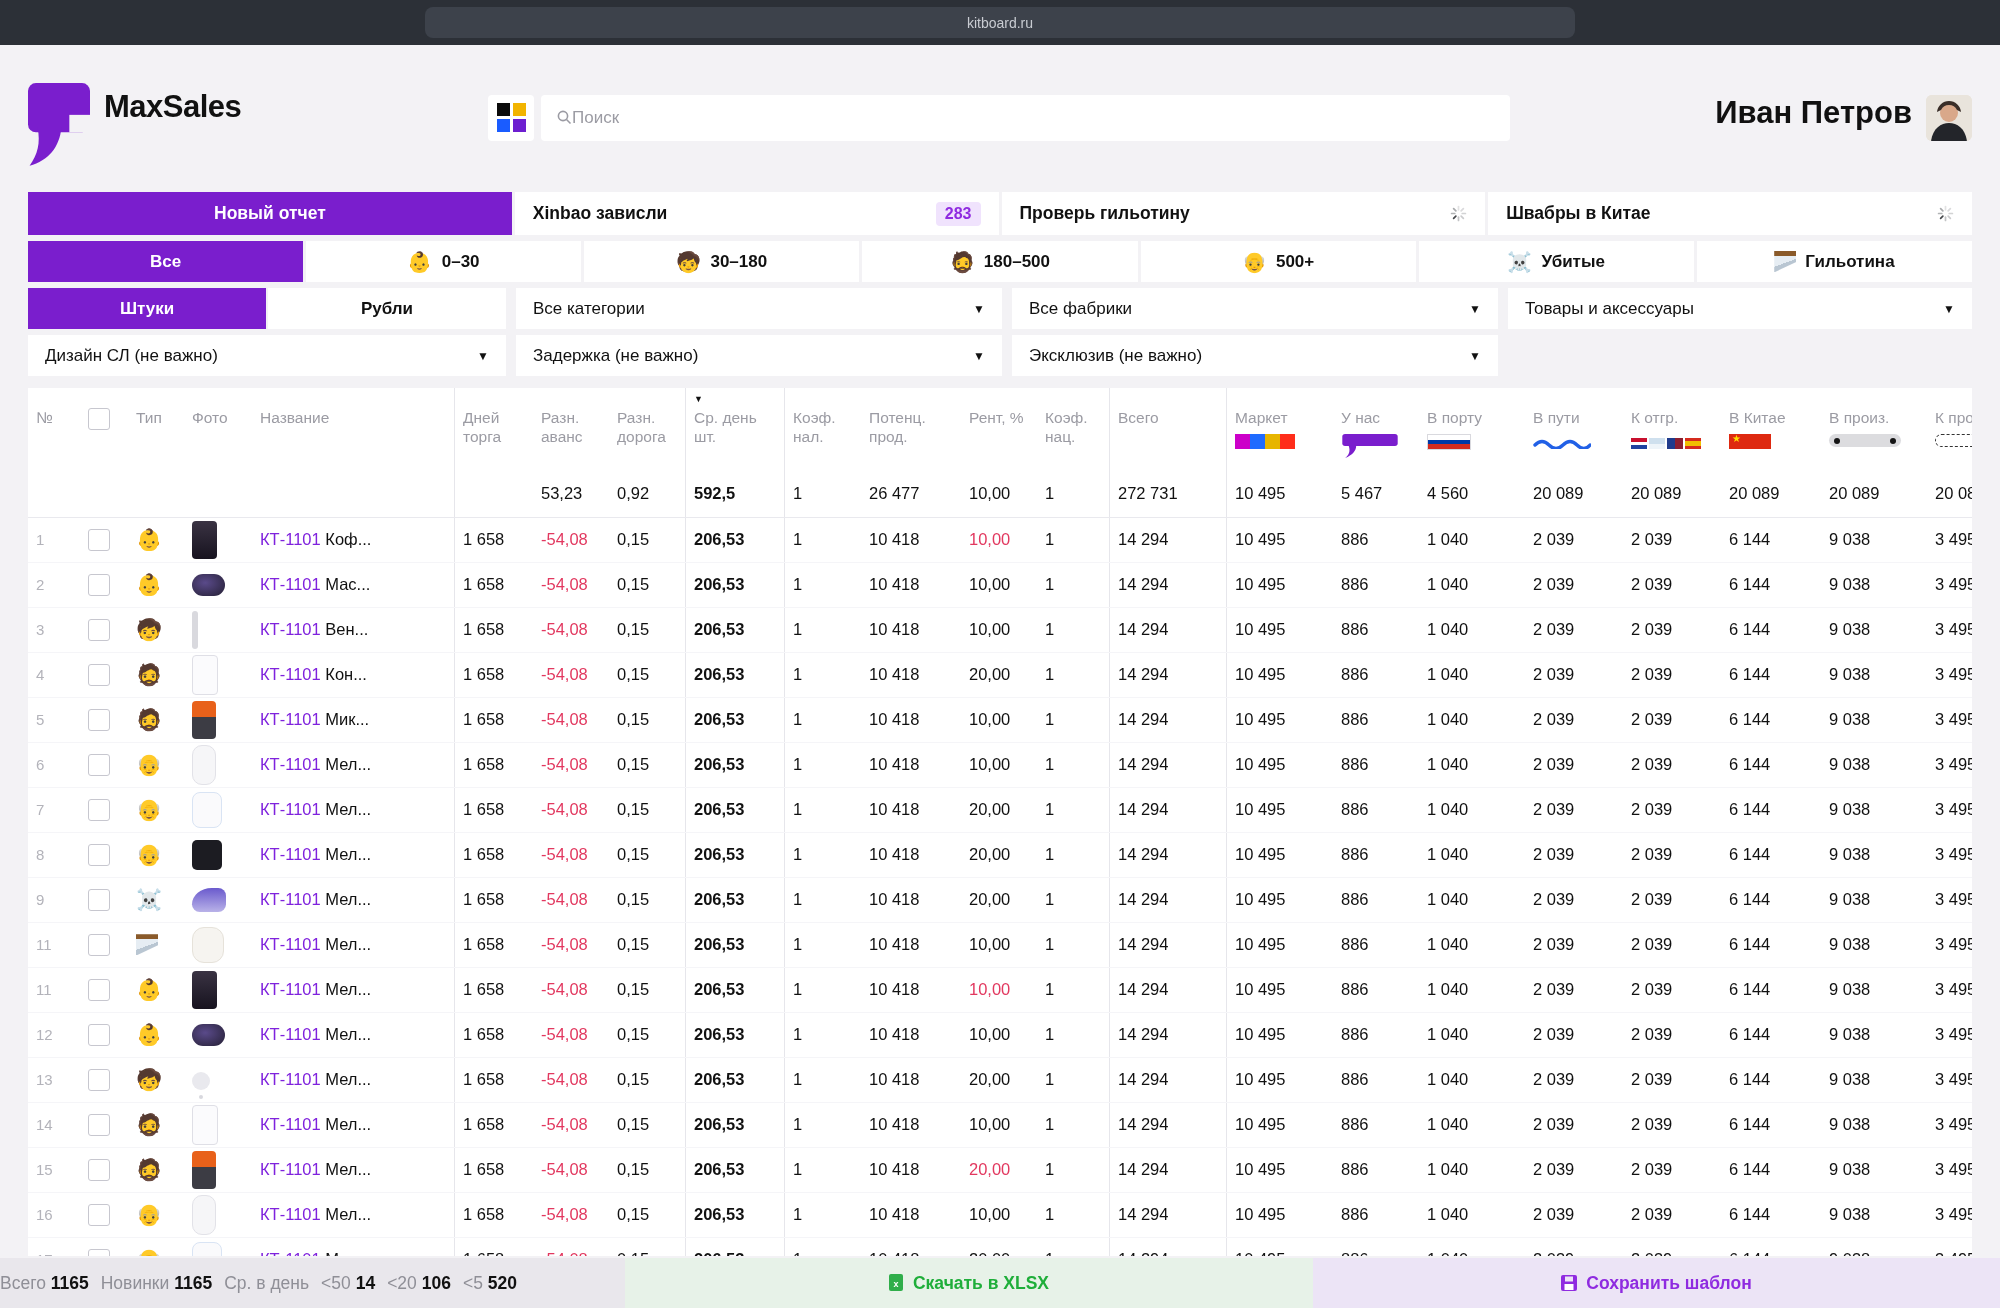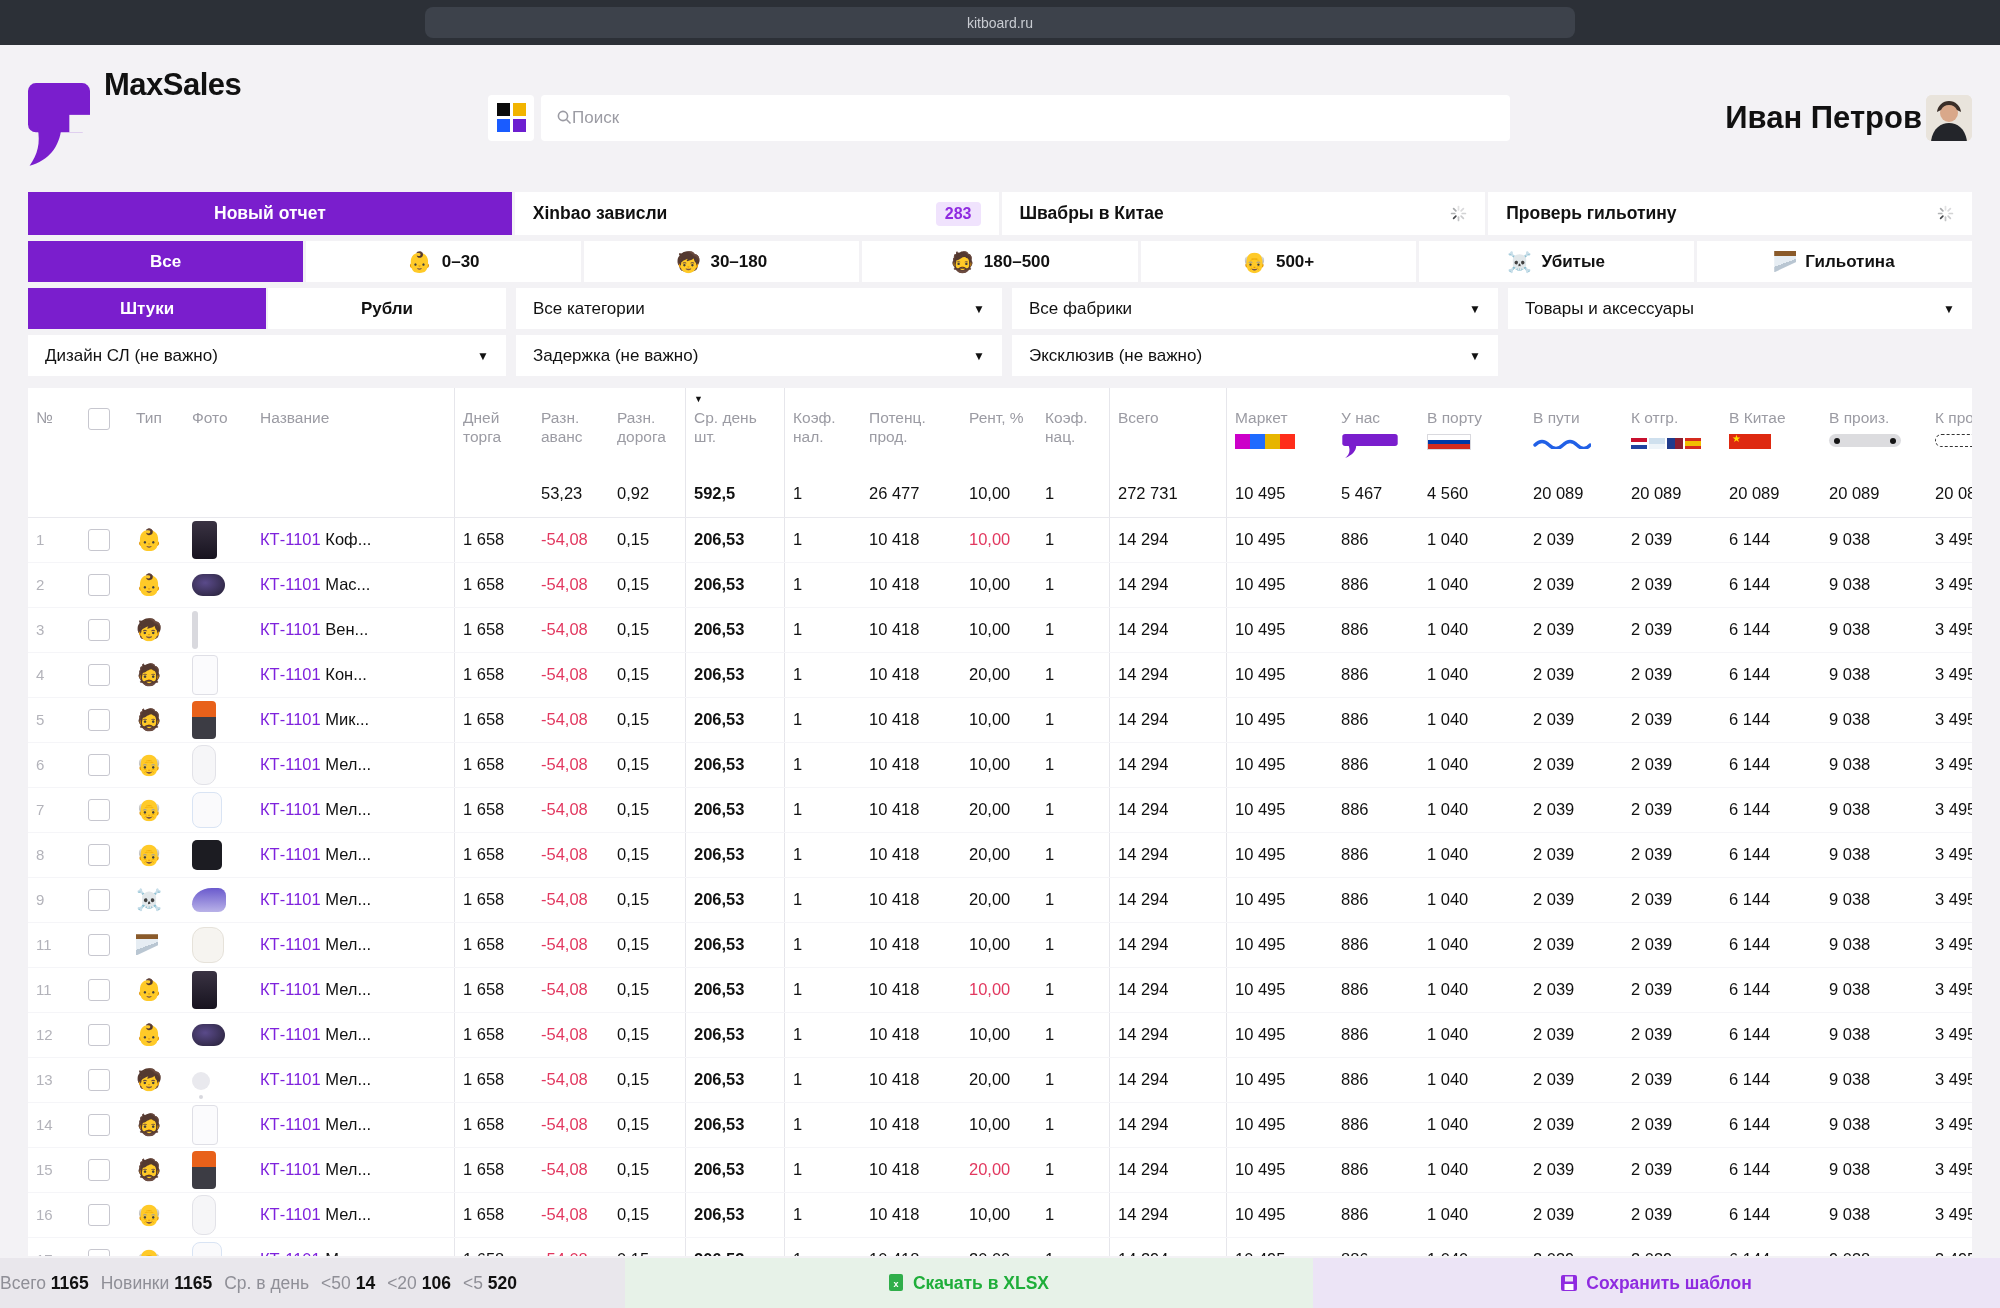--- a/index.html
+++ b/index.html
@@ -4,28 +4,28 @@
 <style>
   html,body{margin:0;padding:0}
   body{width:2000px;height:1308px;background:#f3f2f5;font-family:"Liberation Sans",sans-serif;overflow:hidden;position:relative;color:#111}
   
   .topbar{height:45px;background:#2c3037;display:flex;align-items:center;justify-content:center}
   .url-pill{width:1150px;height:31px;background:#3d424b;border-radius:8px;color:#c9ccd2;font-size:14px;display:flex;align-items:center;justify-content:center}
   
   .app-header{display:flex;align-items:center;padding:0 28px;height:145px;position:relative}
   .brand{display:flex;align-items:flex-start;gap:14px}
   .logo-svg{margin-top:16px}
-  .app-name{font-size:31px;font-weight:800;letter-spacing:-.5px;}
+  .app-name{font-size:31px;font-weight:800;letter-spacing:-.5px;margin-top:22px}
   .search-wrap{position:absolute;left:488px;width:1022px;display:flex;gap:7px;align-items:center}
   .grid-btn{width:46px;height:46px;background:#fff;border-radius:4px;display:grid;grid-template-columns:13px 13px;grid-template-rows:13px 13px;gap:3px;align-content:center;justify-content:center}
   .grid-btn i{display:block}
   .grid-btn i:nth-child(1){background:#0b0b0b}.grid-btn i:nth-child(2){background:#f2b400}
   .grid-btn i:nth-child(3){background:#1a5cff}.grid-btn i:nth-child(4){background:#6d1fd0}
   .search-box{flex:1;height:46px;background:#fff;border-radius:4px;display:flex;align-items:center;padding:0 16px;color:#9b9ba3;font-size:17px}
-  .user{margin-left:auto;display:flex;align-items:center;gap:4px}
+  .user{margin-left:auto;display:flex;align-items:flex-start;gap:14px}
   .user-name{font-size:31px;font-weight:800}
   .avatar{width:46px;height:46px;border-radius:6px;overflow:hidden;background:#e9e4dc}
   
   .rowline{margin:0 28px;display:flex;gap:3px}
   .tabs{margin-top:2px;height:43px}
   .tab,.seg{flex:1;background:#fff;display:flex;align-items:center;font-size:17.5px;font-weight:700;padding:4px 18px;cursor:default}
   .tab.active,.seg.active{background:#7a1ecd;color:#fff;justify-content:center}
   .badge{margin-left:auto;background:#f0e3fd;color:#8f2be0;font-size:16px;font-weight:700;padding:3px 9px;border-radius:4px}
   .tab .spin,.seg .spin{margin-left:auto}
   .ages{margin-top:6px;height:41px}
@@ -135,34 +135,34 @@
 
 <div class="rowline tabs" id="tabs">
     <div class="tab active">
       <span>Новый отчет</span>
     </div>
     <div class="tab">
       <span>Xinbao зависли</span>
       <span class="badge">283</span>
     </div>
     <div class="tab">
-      <span>Швабры в Китае</span>
+      <span>Проверь гильотину</span>
       <svg class="spin" width="17" height="17" viewBox="0 0 32 32" stroke="#8b8d91" stroke-width="3.2" stroke-linecap="round">
         <line x1="16" y1="3" x2="16" y2="9" transform="rotate(0 16 16)" stroke-opacity="0.25"></line>
         <line x1="16" y1="3" x2="16" y2="9" transform="rotate(45 16 16)" stroke-opacity="0.32"></line>
         <line x1="16" y1="3" x2="16" y2="9" transform="rotate(90 16 16)" stroke-opacity="0.39"></line>
         <line x1="16" y1="3" x2="16" y2="9" transform="rotate(135 16 16)" stroke-opacity="0.46"></line>
         <line x1="16" y1="3" x2="16" y2="9" transform="rotate(180 16 16)" stroke-opacity="0.53"></line>
         <line x1="16" y1="3" x2="16" y2="9" transform="rotate(225 16 16)" stroke-opacity="1" stroke="#45474b"></line>
         <line x1="16" y1="3" x2="16" y2="9" transform="rotate(270 16 16)" stroke-opacity="0.67"></line>
         <line x1="16" y1="3" x2="16" y2="9" transform="rotate(315 16 16)" stroke-opacity="0.74"></line>
       </svg>
     </div>
     <div class="tab">
-      <span>Проверь гильотину</span>
+      <span>Швабры в Китае</span>
       <svg class="spin" width="17" height="17" viewBox="0 0 32 32" stroke="#8b8d91" stroke-width="3.2" stroke-linecap="round">
         <line x1="16" y1="3" x2="16" y2="9" transform="rotate(0 16 16)" stroke-opacity="0.25"></line>
         <line x1="16" y1="3" x2="16" y2="9" transform="rotate(45 16 16)" stroke-opacity="0.32"></line>
         <line x1="16" y1="3" x2="16" y2="9" transform="rotate(90 16 16)" stroke-opacity="0.39"></line>
         <line x1="16" y1="3" x2="16" y2="9" transform="rotate(135 16 16)" stroke-opacity="0.46"></line>
         <line x1="16" y1="3" x2="16" y2="9" transform="rotate(180 16 16)" stroke-opacity="0.53"></line>
         <line x1="16" y1="3" x2="16" y2="9" transform="rotate(225 16 16)" stroke-opacity="1" stroke="#45474b"></line>
         <line x1="16" y1="3" x2="16" y2="9" transform="rotate(270 16 16)" stroke-opacity="0.67"></line>
         <line x1="16" y1="3" x2="16" y2="9" transform="rotate(315 16 16)" stroke-opacity="0.74"></line>
       </svg>

